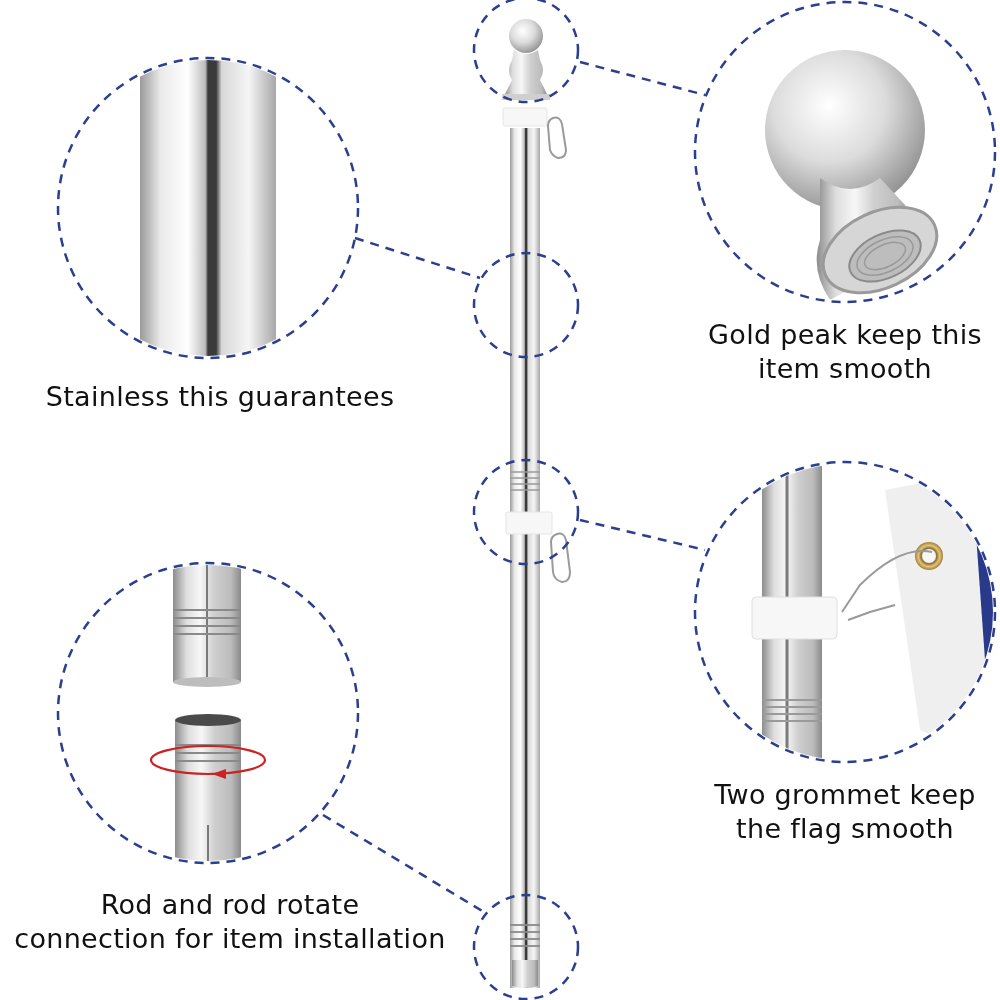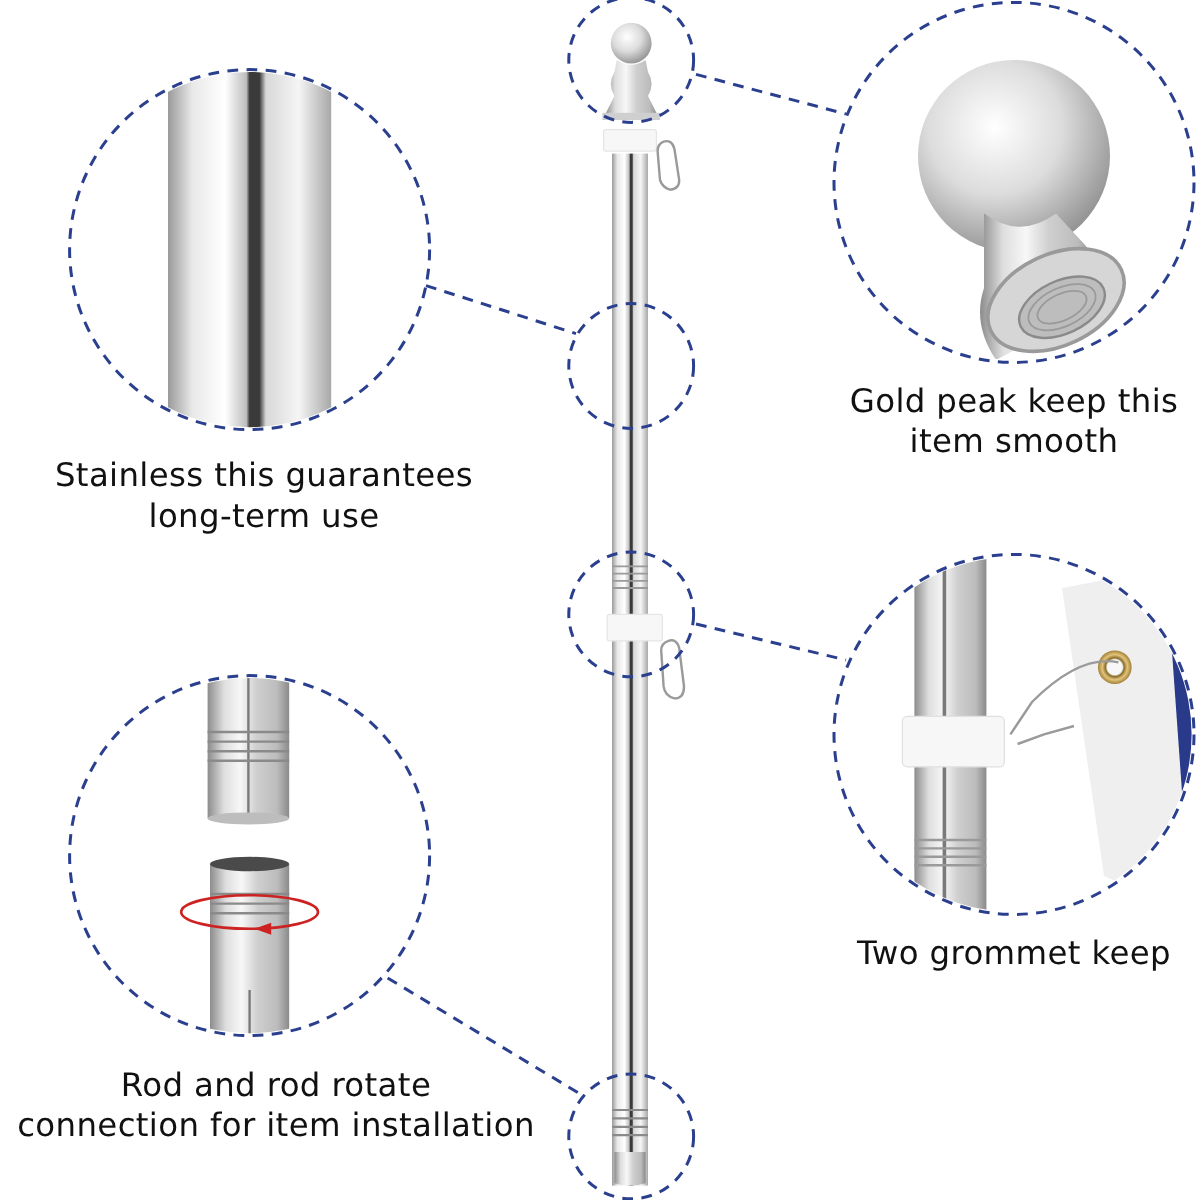--- a/index.html
+++ b/index.html
@@ -182,28 +182,28 @@
       <line x1="208" y1="825" x2="208" y2="880" stroke="#7a7a7a" stroke-width="2"></line>
     </g>
     <ellipse cx="208" cy="760" rx="57" ry="14" fill="none" stroke="#cc2222" stroke-width="2.2"></ellipse>
     <path d="M212 774 L226 769 L226 779 Z" fill="#cc2222"></path>
     <circle cx="208" cy="713" r="150" fill="none" stroke="#2b3f8f" stroke-width="2.5" stroke-dasharray="9 7"></circle>
   </g>
 </svg>
 
 <div class="caption" id="cap-steel">
   <span>Stainless this guarantees</span>
-  <span>long-term use</span>
 </div>
 
 <div class="caption" id="cap-peak">
   <span>Gold peak keep this</span>
   <span>item smooth</span>
 </div>
 
 <div class="caption" id="cap-grommet">
   <span>Two grommet keep</span>
+  <span>the flag smooth</span>
 </div>
 
 <div class="caption" id="cap-rod">
   <span>Rod and rod rotate</span>
   <span>connection for item installation</span>
 </div>
 
 </body></html>

